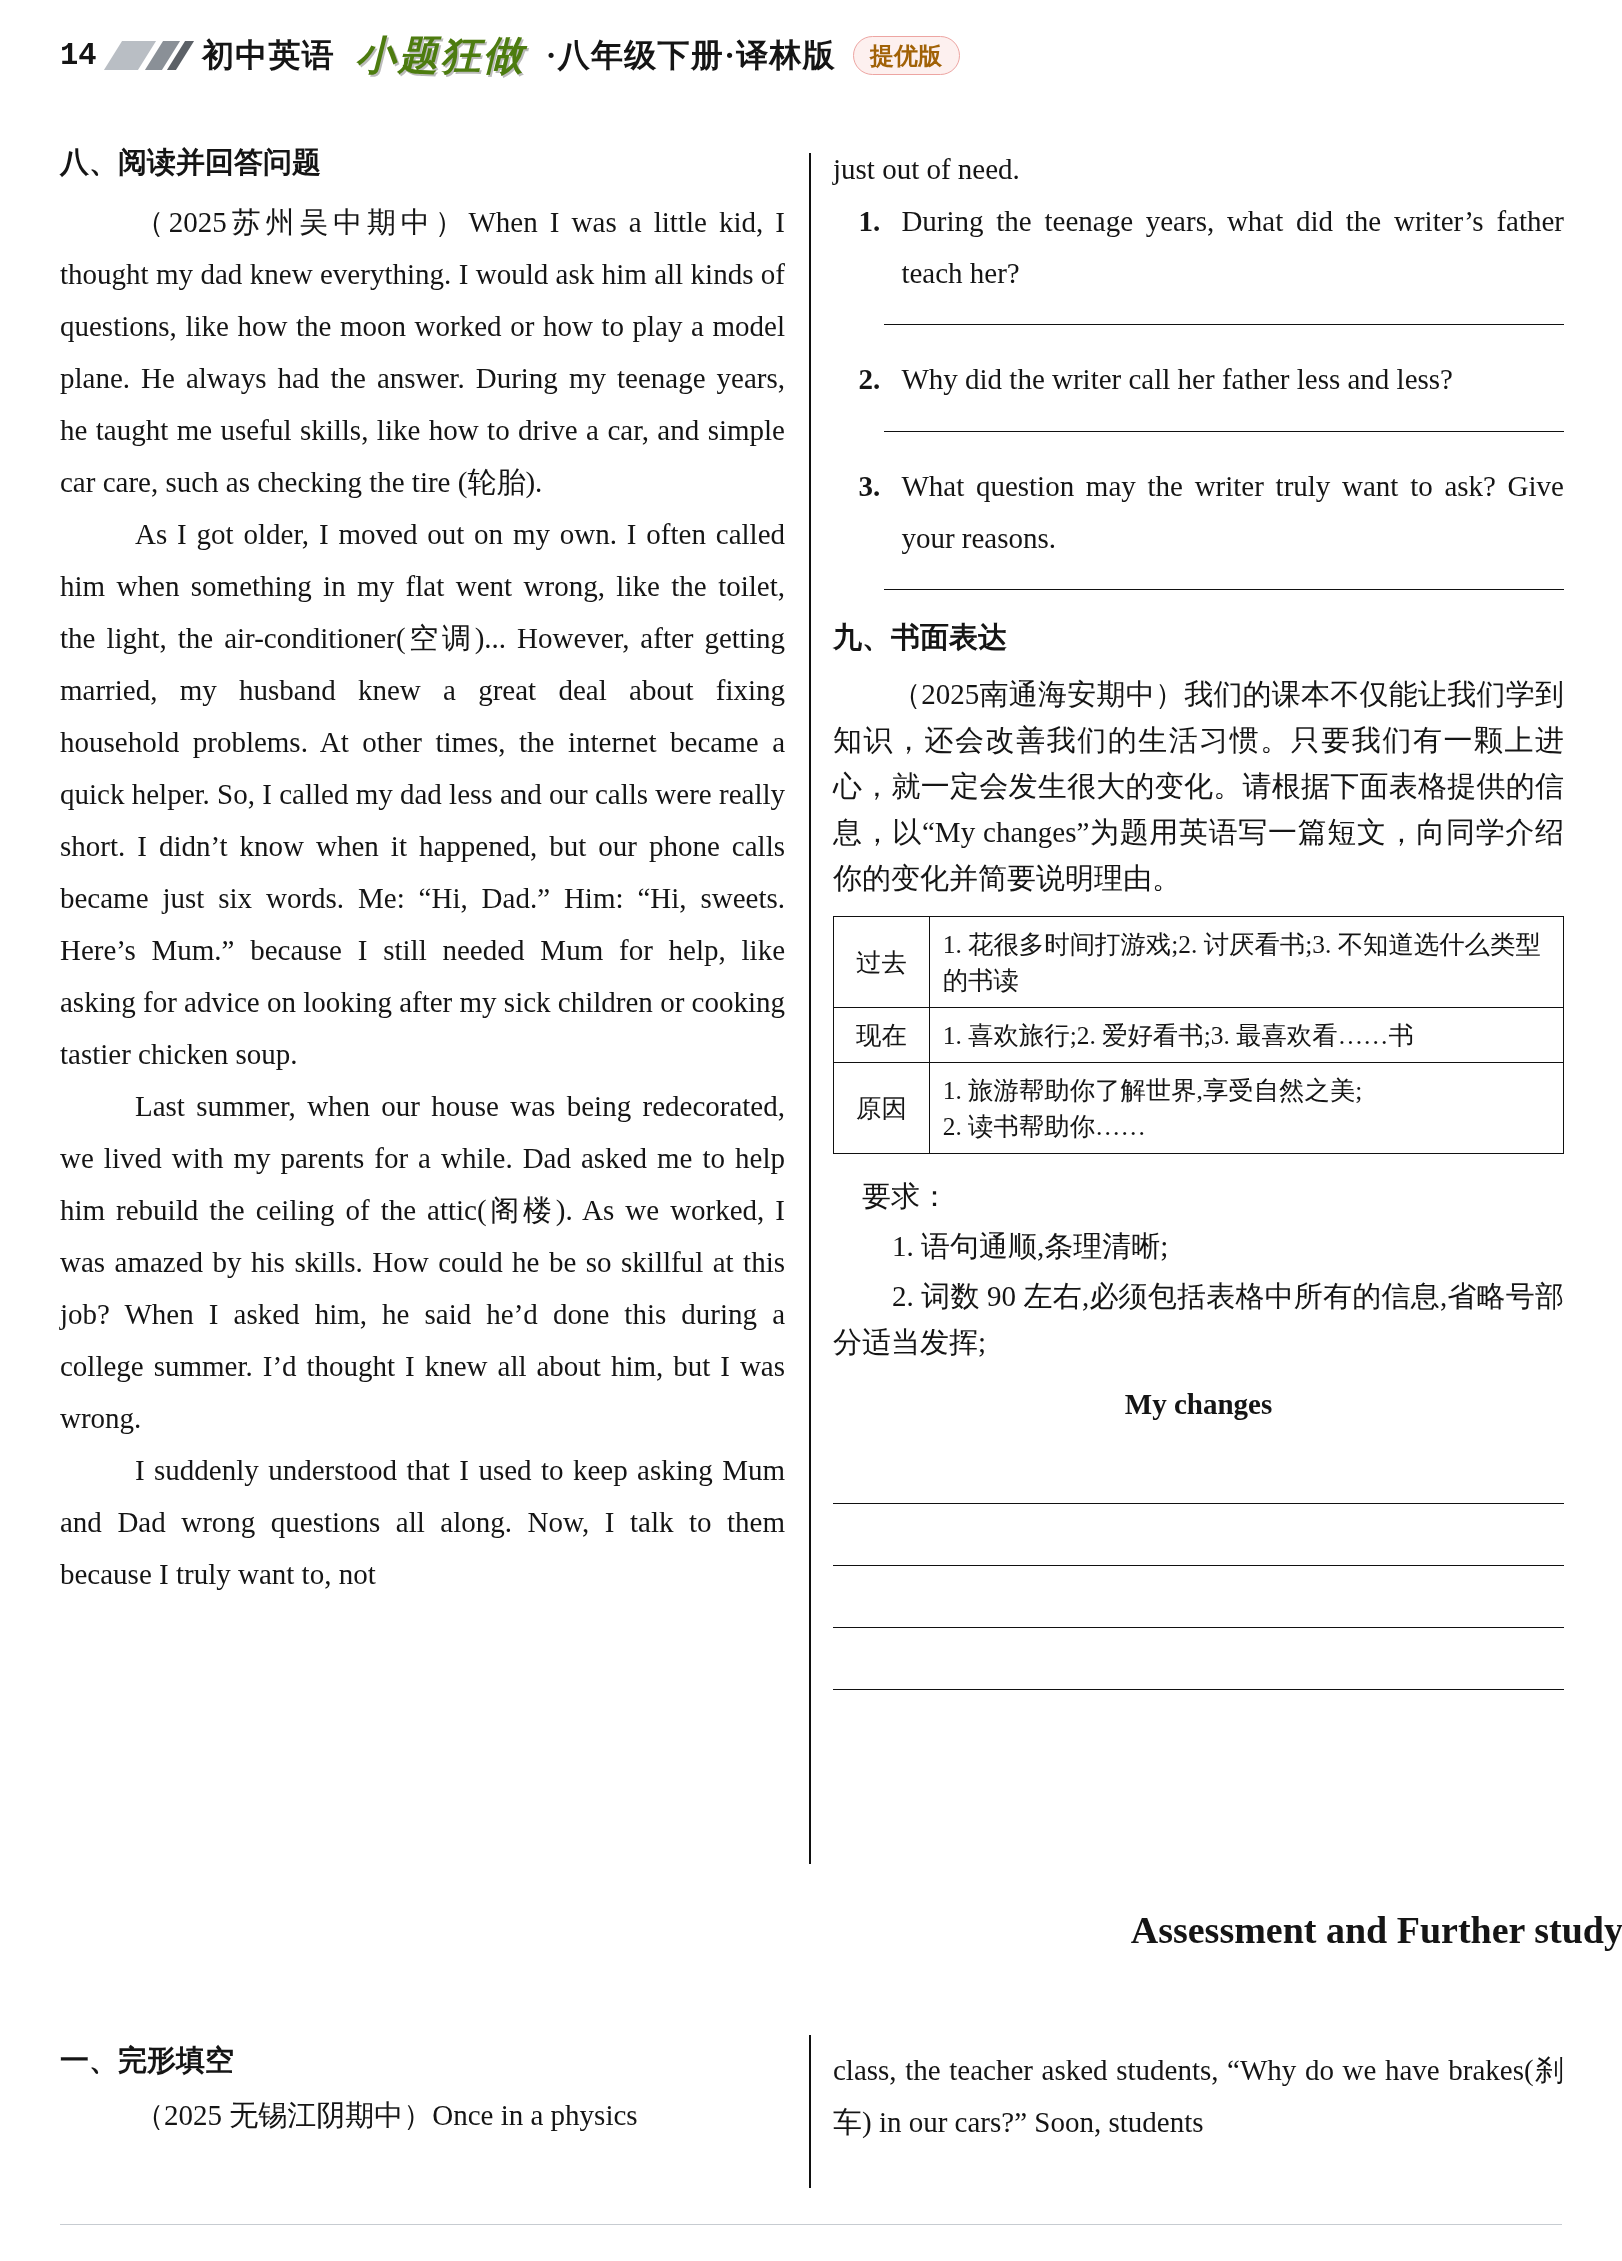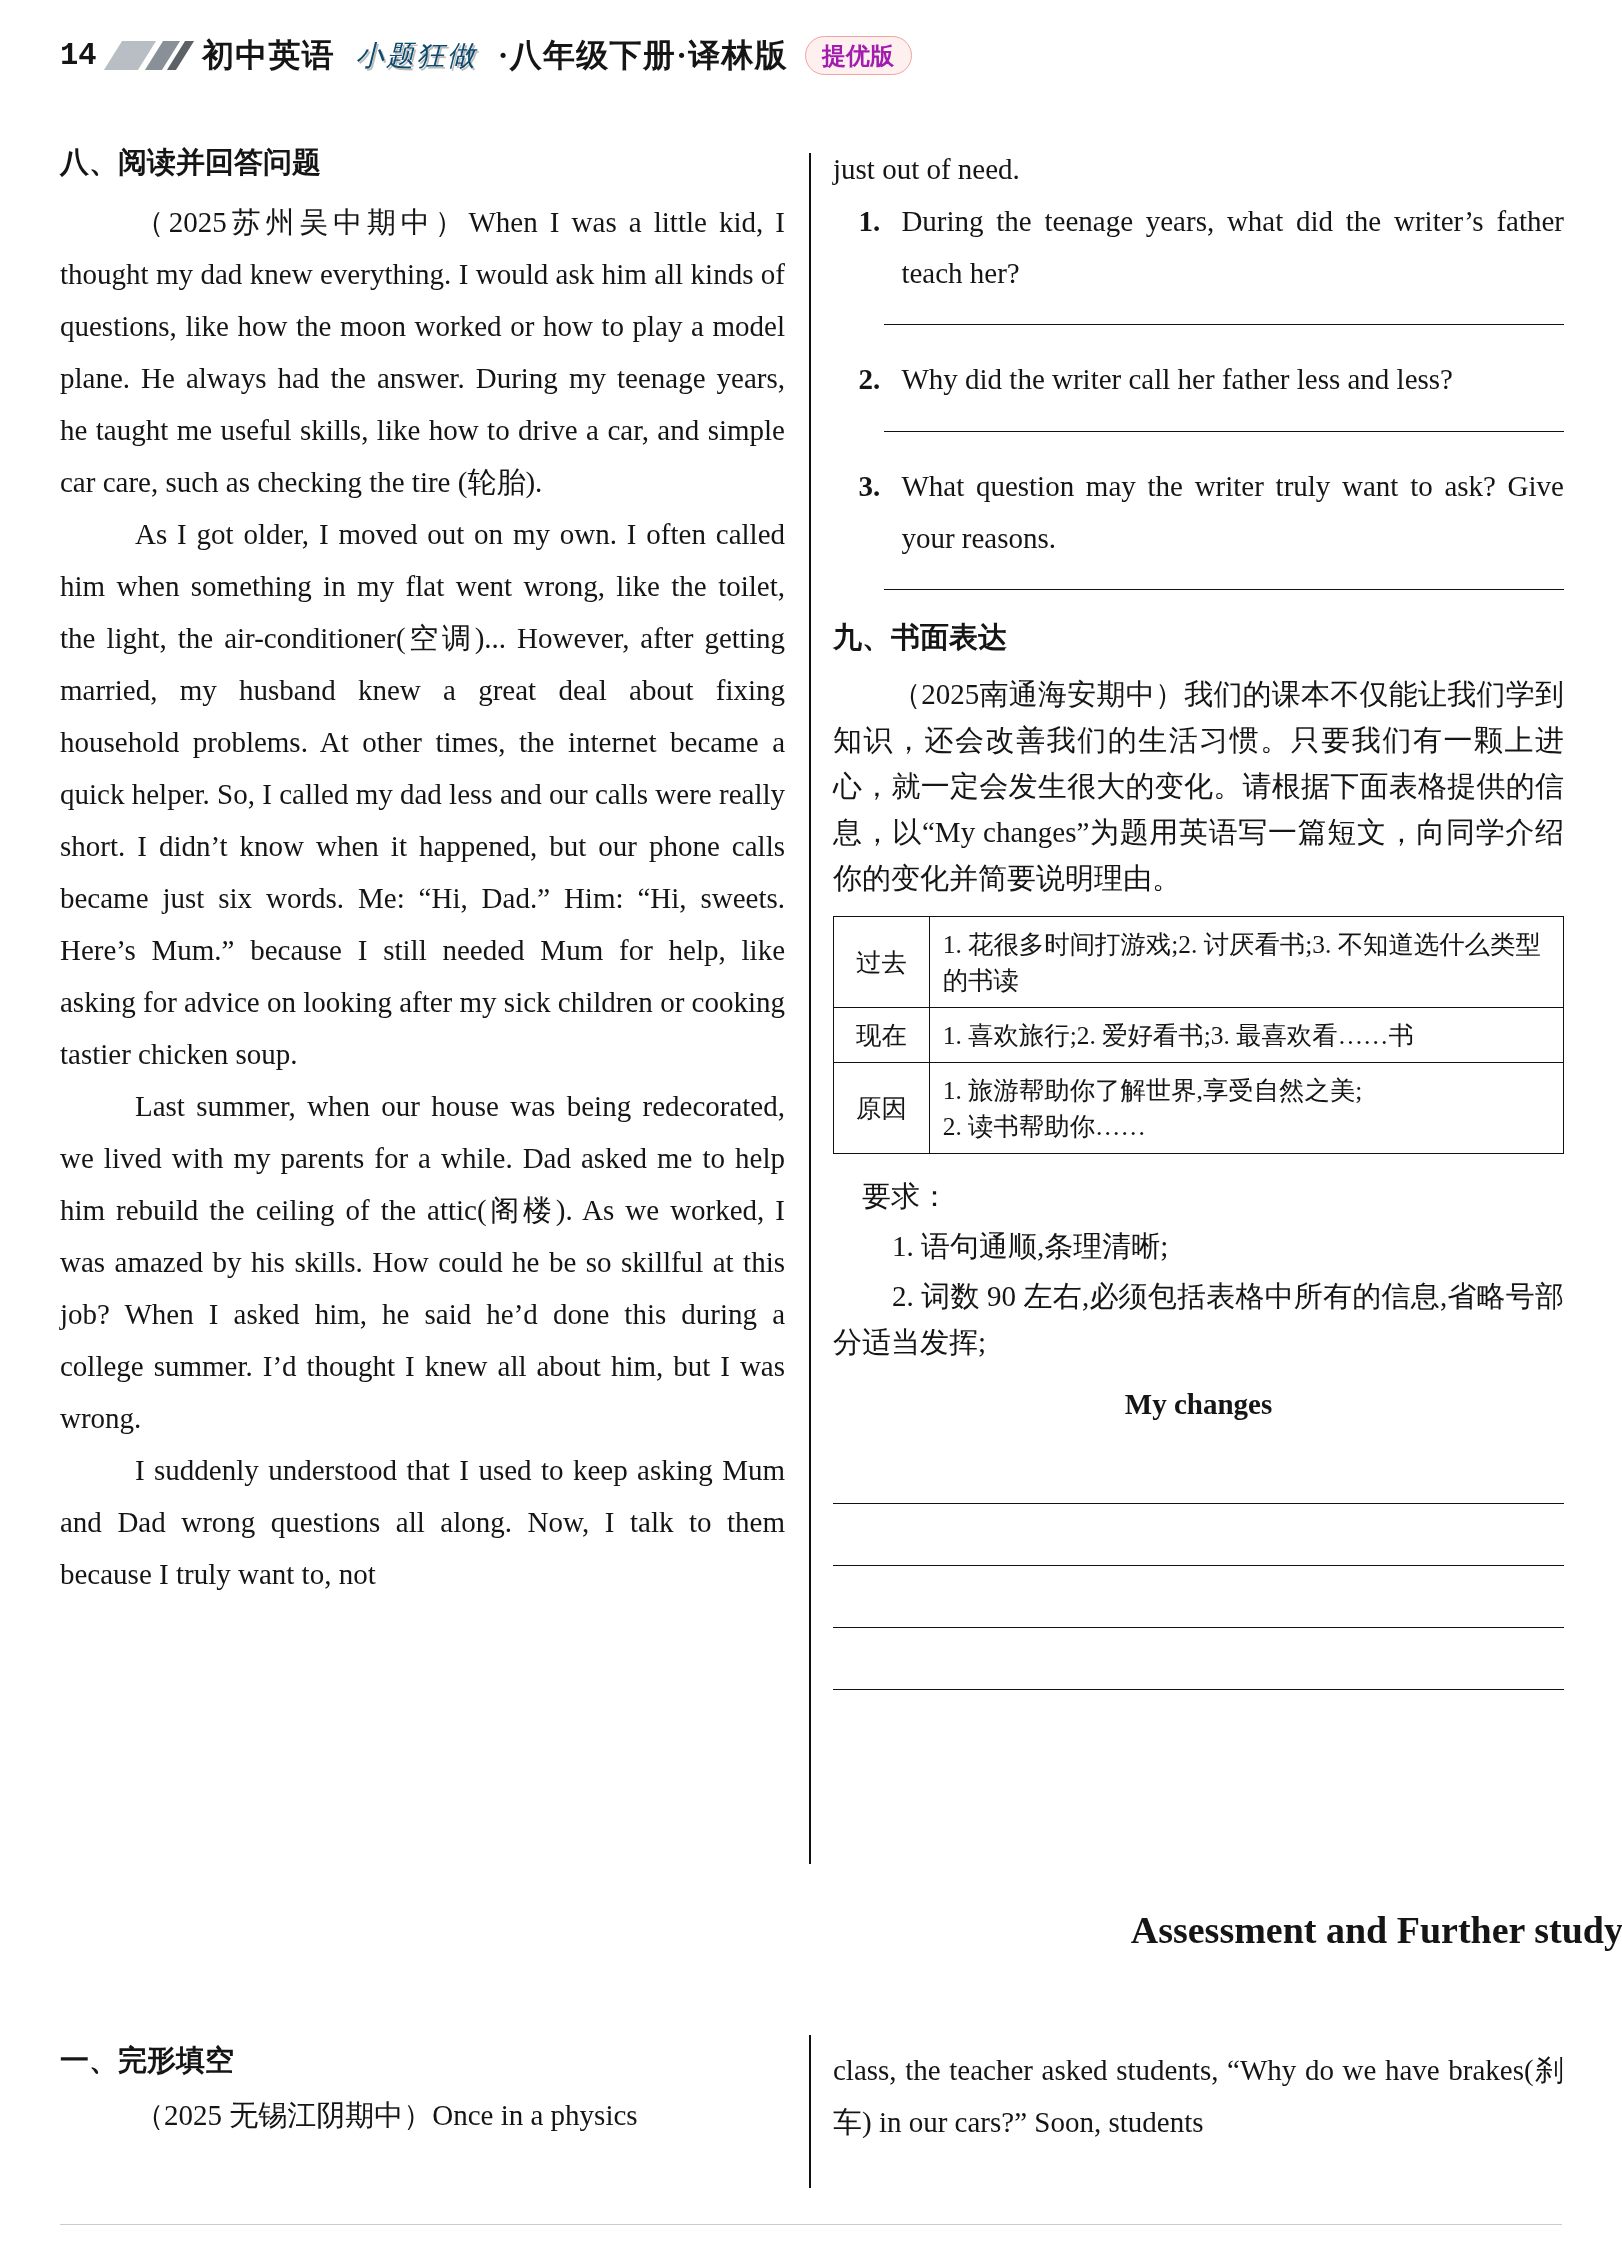--- a/index.html
+++ b/index.html
@@ -36,33 +36,33 @@
   .stripe-a { width: 34px; background: #b9bec4; }
   .stripe-b { width: 16.5px; background: #8a9097; }
   .stripe-c { width: 9px; background: #5c6167; }
   .series {
     font-size: 32px;
     font-weight: bold;
     font-family: Liberation Serif, serif;
     letter-spacing: 1.3px;
   }
   .logo {
-    font-size: 28px;
-    font-weight: normal;
+    font-size: 40px;
+    font-weight: bold;
     font-style: italic;
-    color: #0c4a6e;
+    color: #4d7c0f;
     letter-spacing: 2.5px;
     text-shadow: 1.9px 1.9px 0 rgba(60,60,60,0.35);
     font-family: "Liberation Sans", "DejaVu Sans", sans-serif;
     margin: 0 3.8px;
   }
   .badge {
     font-size: 24px;
     font-weight: bold;
-    color: #a21caf;
+    color: #a16207;
     background: #fdf0ef;
     border: 1.9px solid #eda5a2;
     border-radius: 21.6px;
     padding: 2.5px 16.5px;
     font-family: "Liberation Sans", "DejaVu Sans", sans-serif;
   }
 
   
   .col-left  { position: absolute; left: 60px;  top: 143px; width: 725px; }
   .col-right { position: absolute; left: 833px; top: 143px; width: 731px; }

